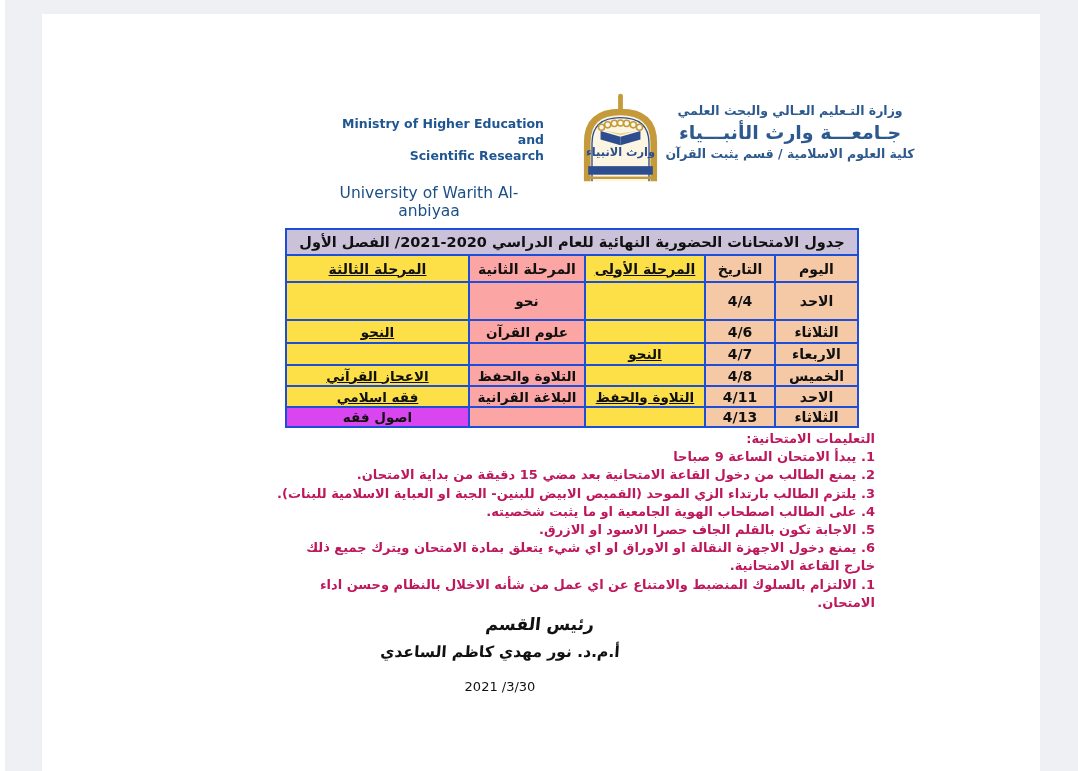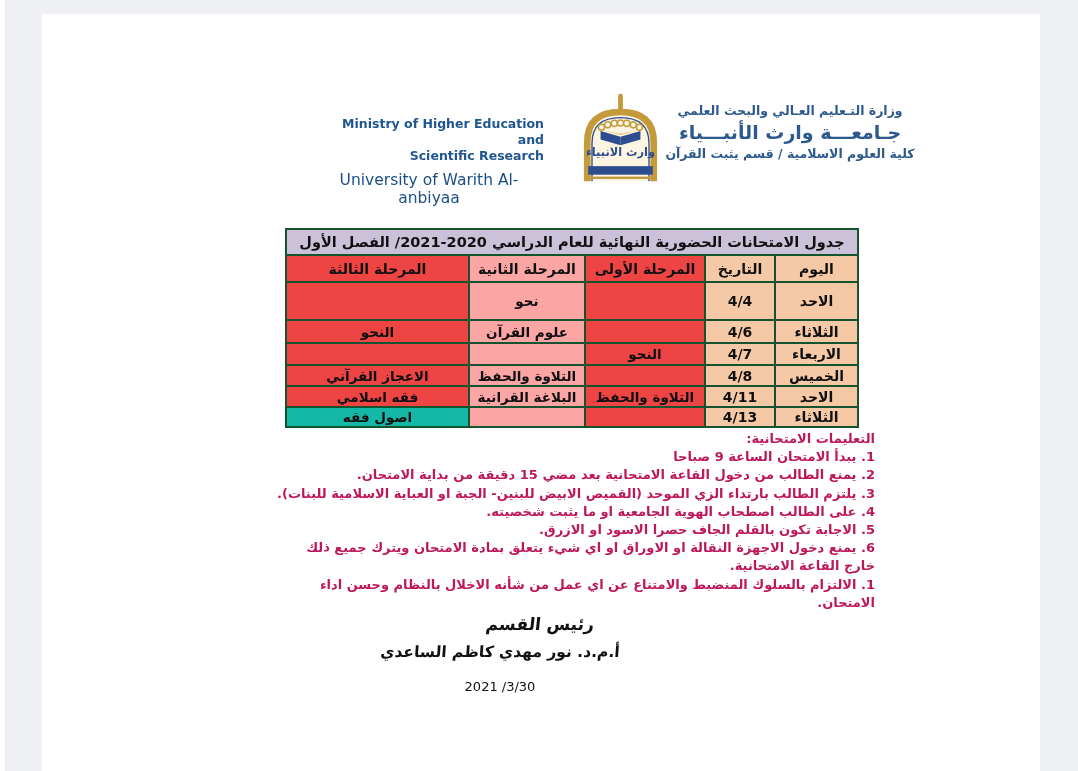--- a/index.html
+++ b/index.html
@@ -15,49 +15,49 @@
     position:absolute; left:42px; top:14px; width:998px; height:757px;
     background:#ffffff;
   }
 
   
   .hdr-english {
     position:absolute; left:272px; top:102px; width:230px;
     text-align:center; color:#1f5591;
   }
   .hdr-english .l1, .hdr-english .l2 { font-size:12.5px; font-weight:600; line-height:16px;text-align:right; }
-  .hdr-english .l3 { font-size:15.5px; font-weight:500; margin-top:7px; color:#1d4f87; }
+  .hdr-english .l3 { font-size:15.5px; font-weight:500; margin-top:20px; color:#1d4f87; }
 
   .logo-wrap { position:absolute; left:531px; top:79px; width:95px; height:95px; }
 
   .hdr-arabic {
     position:absolute; left:612px; top:88px; width:272px;
     text-align:center; color:#2d5a8e; direction:rtl;
   }
   .hdr-arabic .a1 { font-size:12.5px; font-weight:700; line-height:17px; }
   .hdr-arabic .a2 { font-size:19px; font-weight:700; line-height:26px; letter-spacing:1px; }
   .hdr-arabic .a3 { font-size:12.5px; font-weight:700; line-height:17px; }
 
   
   table.exam {
     position:absolute; left:243px; top:214px;
     border-collapse:collapse; table-layout:fixed; width:572px;
     direction:rtl;
   }
   table.exam td, table.exam th {
-    border:2px solid #14532d;
+    border:2px solid #1d4ed8;
     text-align:center; vertical-align:middle;
     font-weight:700; color:#101010;
     padding:0 2px; overflow:hidden; white-space:nowrap;
   }
   .c-title  { background:#cbc1d9; font-size:14.5px; }
   .c-peach  { background:#f6c9a6; }
   .c-lpeach { background:#fca5a5;margin-left:30px; }
-  .c-green  { background:#ef4444; }
-  .c-dgreen { background:#14b8a6;margin-left:8px; }
+  .c-green  { background:#fde047;text-decoration:underline; }
+  .c-dgreen { background:#d946ef;margin-left:8px; }
   .fs-head { font-size:14px; }
   .fs-cell { font-size:13.5px; }
   tr.rt  { height:26px; }
   tr.rh  { height:27px; }
   tr.r1  { height:38px; }
   tr.r2  { height:23px; }
   tr.r3  { height:22px; }
   tr.r4  { height:21px; }
   tr.r5  { height:21px; }
   tr.r6  { height:20px; }

